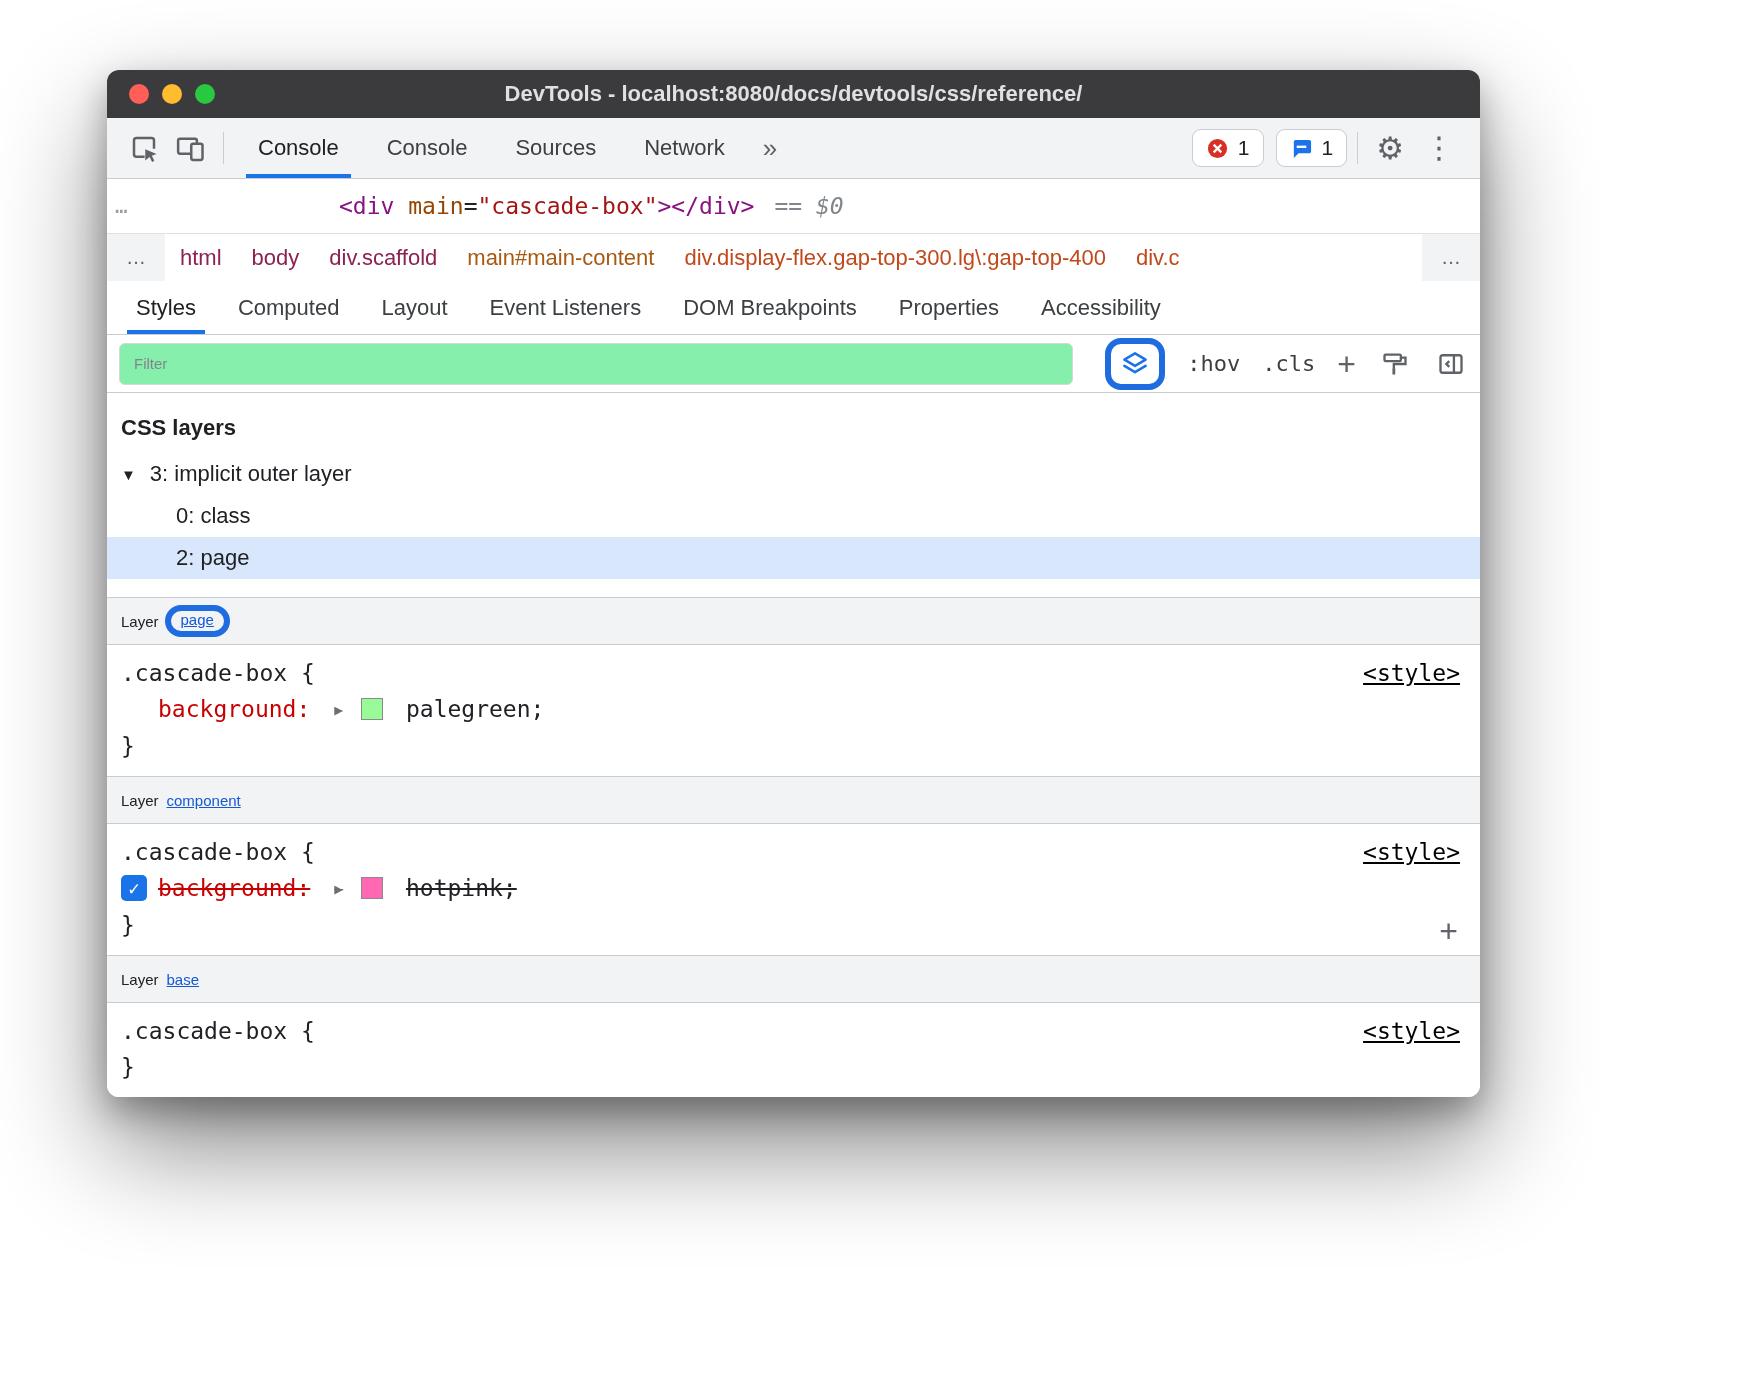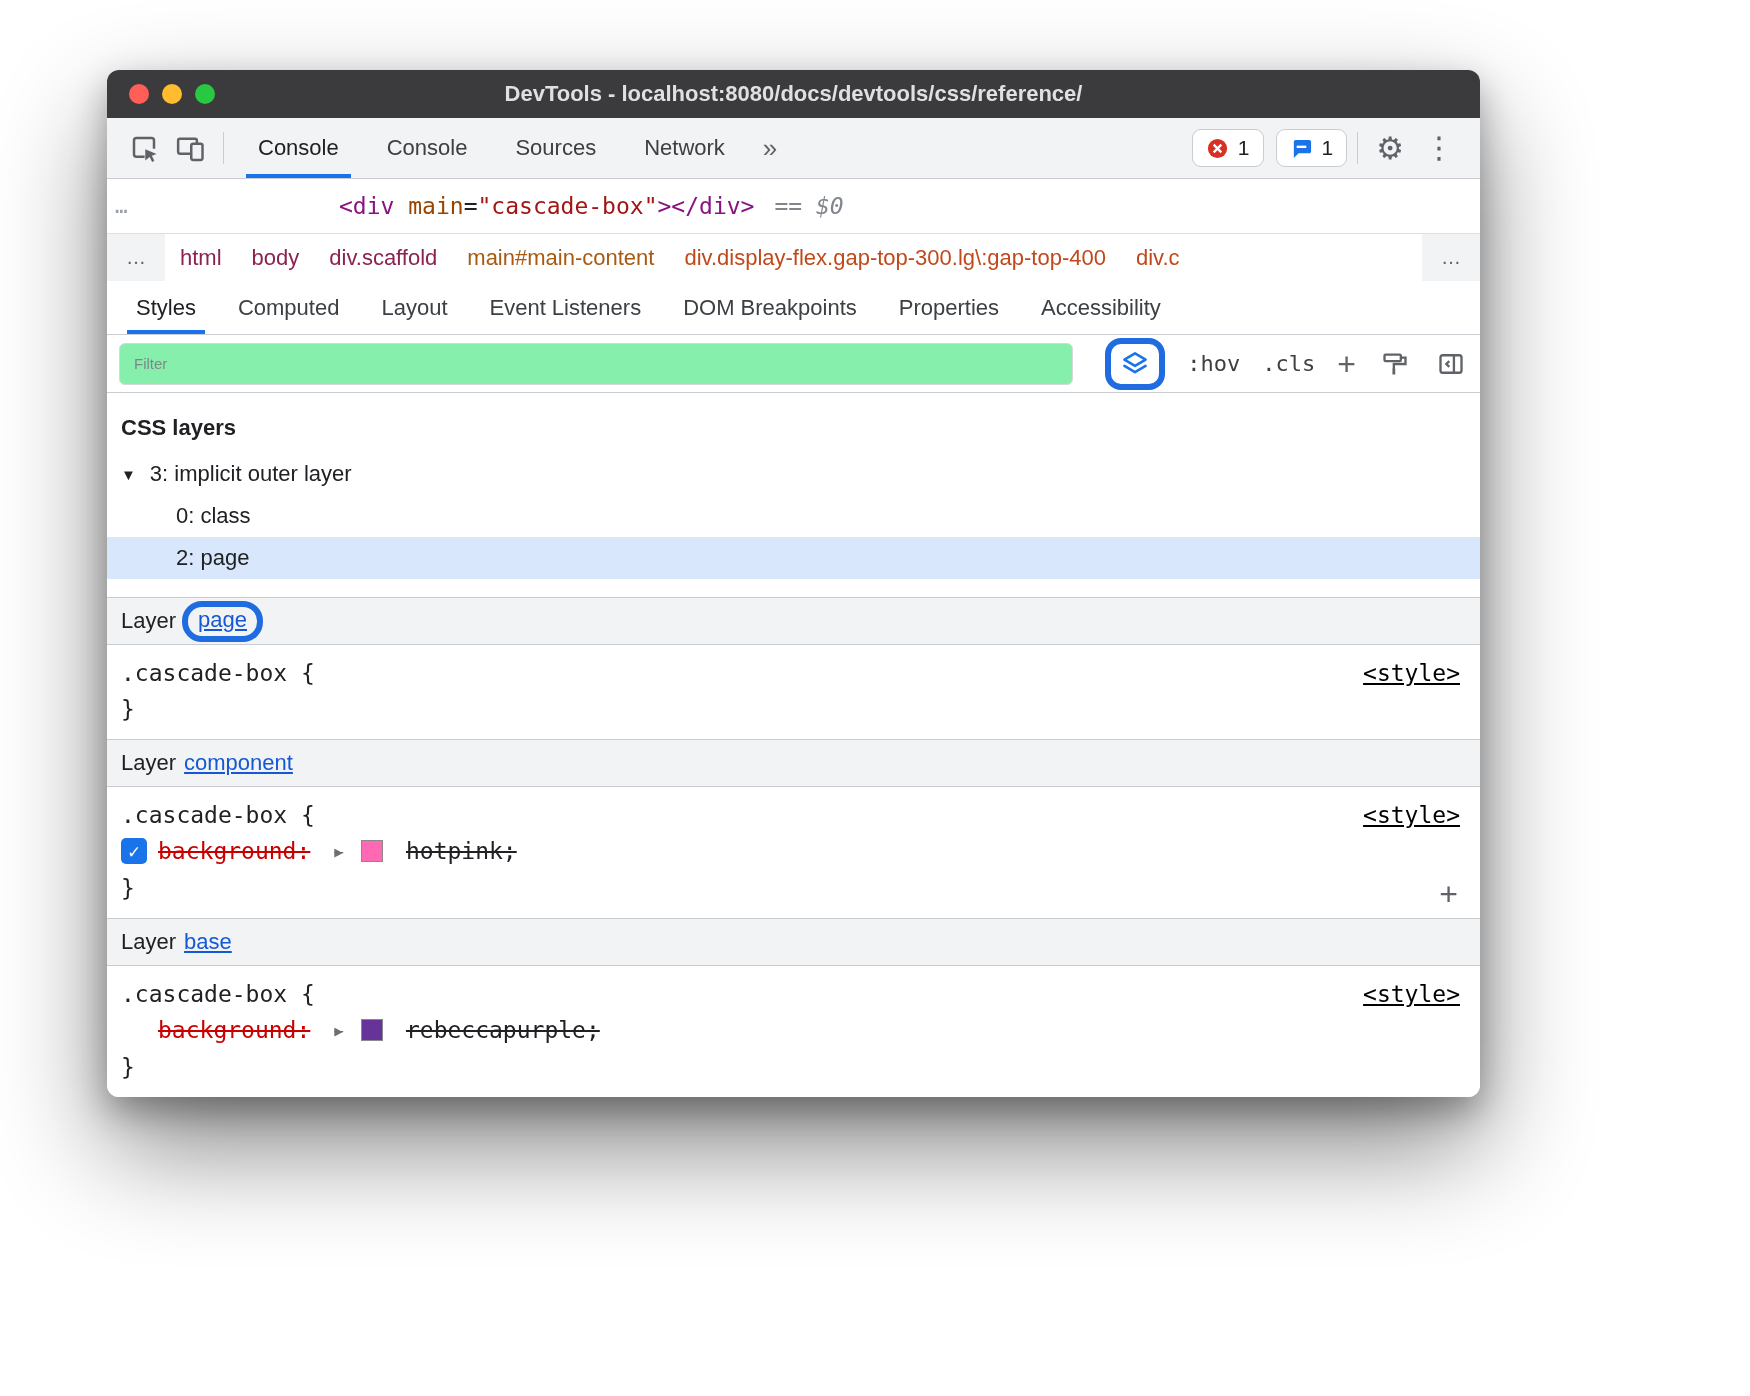--- a/index.html
+++ b/index.html
@@ -72,21 +72,21 @@
 
   
   .layers-pane { background:#ffffff; padding:14px 0 18px; font-size:22px; color:#202124; }
   .layers-title { font-weight:bold; padding:8px 14px 12px; }
   .layers-root { display:flex; align-items:center; padding:8px 0 8px 14px; }
   .tri { font-size:15px; margin-right:14px; color:#202124; }
   .layers-item { padding:8px 0 8px 69px; }
   .layers-item.selected { background:#d9e7fd; }
 
   
-  .section-header { height:48px; background:#f1f3f4; border-top:1px solid #c9ccd0; border-bottom:1px solid #c9ccd0; display:flex; align-items:center; padding:0 14px; font-size:22px; color:#202124; }
+  .section-header { height:48px; background:#f1f3f4; border-top:1px solid #c9ccd0; border-bottom:1px solid #c9ccd0; display:flex; align-items:center; padding:0 14px; font-size:15px; color:#202124; }
   .layer-link { color:#1558d6; text-decoration:underline; cursor:pointer; }
   .rule { position:relative; background:#ffffff; font-family:"DejaVu Sans Mono", monospace; font-size:23px; color:#202124; padding:10px 14px 12px; line-height:36px; }
   .style-link { position:absolute; right:20px; top:10px; text-decoration:underline; color:#000000; }
   .decl { position:relative; padding-left:37px; }
   .prop { color:#c80000; }
   .arrow { color:#6e6e6e; font-size:15px; margin:0 4px 0 10px; vertical-align:2px; }
   .swatch { display:inline-block; width:22px; height:22px; border:1px solid #8a8a8a; vertical-align:-3px; margin-right:9px; }
   .val { color:#202124; }
   .struck .prop, .struck .arrow, .struck .val { text-decoration:line-through; }
   .checkbox { position:absolute; left:0; top:5px; width:26px; height:26px; background:#1a73e8; border-radius:5px; color:#ffffff; font-size:19px; line-height:26px; text-align:center; }
@@ -218,20 +218,26 @@
 
     <div class="section-header">
       <span>Layer</span>
       <span class="ring page-ring">
         <a class="layer-link">page</a>
       </span>
     </div>
     <div class="rule">
       <span class="style-link">&lt;style&gt;</span>
       <div>.cascade-box {</div>
+      <div class="decl">
+        <span class="prop">background:</span>
+        <span class="arrow">▶</span>
+        <span class="swatch" style="background: rgb(152, 251, 152);"></span>
+        <span class="val">palegreen;</span>
+      </div>
       <div>}</div>
     </div>
 
     <div class="section-header">
       <span>Layer</span>
       <a class="layer-link" style="margin-left:8px;">component</a>
     </div>
     <div class="rule">
       <span class="style-link">&lt;style&gt;</span>
       <div>.cascade-box {</div>
@@ -246,23 +252,17 @@
       <span class="add-plus">+</span>
     </div>
 
     <div class="section-header">
       <span>Layer</span>
       <a class="layer-link" style="margin-left:8px;">base</a>
     </div>
     <div class="rule">
       <span class="style-link">&lt;style&gt;</span>
       <div>.cascade-box {</div>
-      <div class="decl struck">
-        <span class="prop">background:</span>
-        <span class="arrow">▶</span>
-        <span class="swatch" style="background: rgb(102, 51, 153);"></span>
-        <span class="val">rebeccapurple;</span>
-      </div>
       <div>}</div>
     </div>
 
   </div>
 </div>
 
 </body></html>

